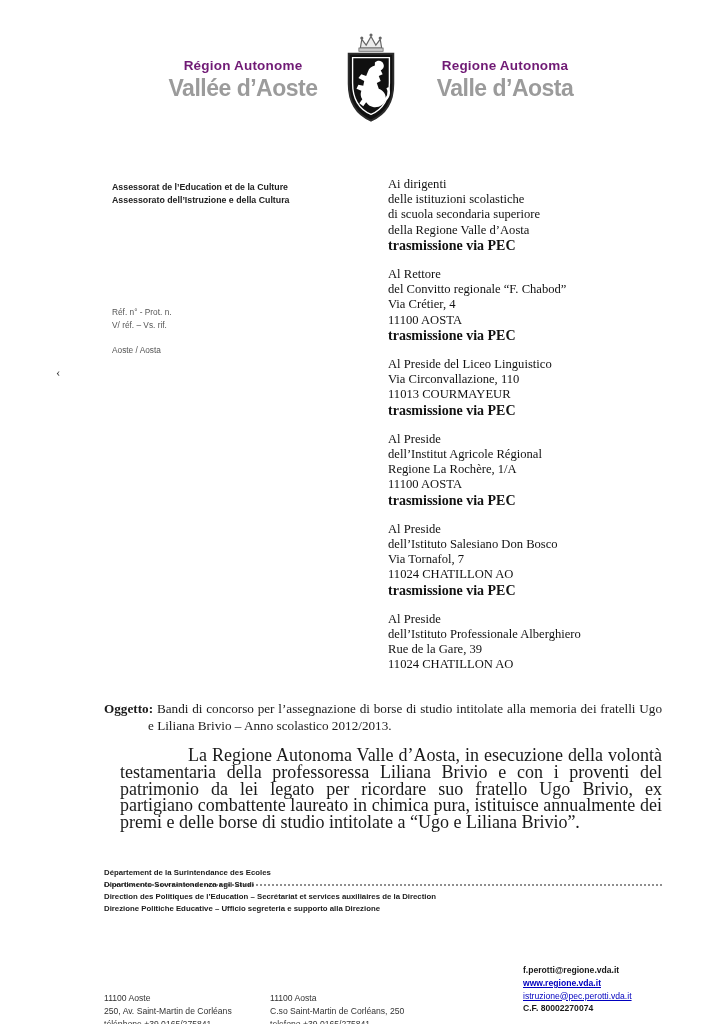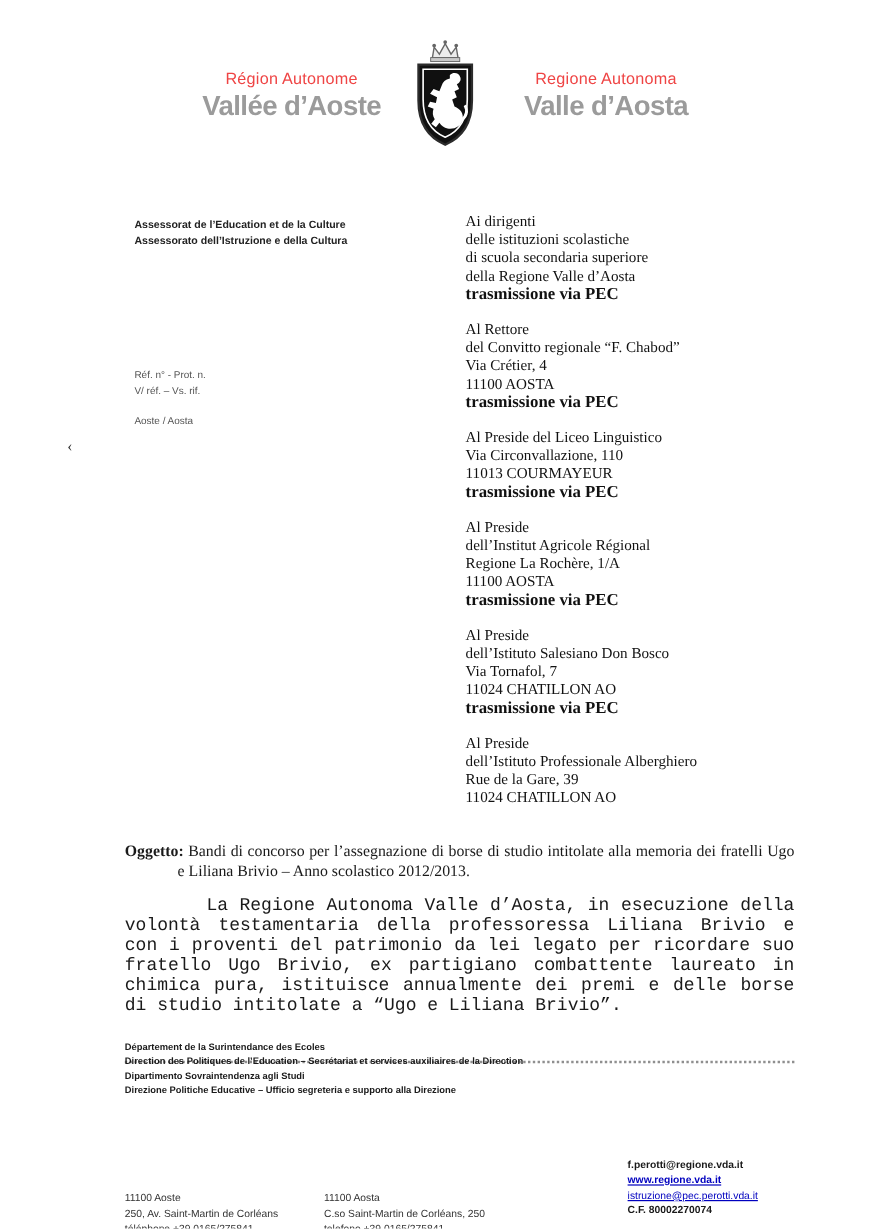--- a/index.html
+++ b/index.html
@@ -9,21 +9,21 @@
     background:#ffffff;
     font-family:"Liberation Serif", serif;
     color:#1a1a1a;
     overflow:hidden;
   }
   
   .logo-left{position:absolute;left:158px;top:58px;width:170px;text-align:center;}
   .logo-right{position:absolute;left:420px;top:58px;width:170px;text-align:center;}
   .logo-line1{
     font-family:"Liberation Sans", sans-serif;
-    font-size:13.5px;font-weight:400;color:#ef4444;letter-spacing:0.2px;
+    font-size:13.5px;font-weight:700;color:#701a75;letter-spacing:0.2px;
   }
   .logo-line2{
     font-family:"Liberation Sans", sans-serif;
     font-size:23px;font-weight:bold;color:#9b9b9b;letter-spacing:-0.5px;
     margin-top:2px;white-space:nowrap;
   }
   .crest{position:absolute;left:340px;top:28px;width:62px;height:102px;}
   
   .meta-dept{
     position:absolute;left:112px;top:181px;width:230px;
@@ -59,24 +59,23 @@
   .pec:empty{display:none;}
   
   .letter-body{position:absolute;left:104px;top:700px;width:558px;}
   .subject{
     margin:0 0 13px 0;
     font-size:13.2px;line-height:17px;text-align:justify;
     padding-left:44px;text-indent:-44px;
   }
   .subject b{font-weight:bold;}
   .para{
-    margin:0 0 13px 0;
-    font-size:15px;line-height:16.8px;text-align:justify;
+    margin:0 0 13px 16px;
+    font-size:18px;line-height:16.8px;text-align:justify;
     text-indent:68px;
-    font-family:Liberation Mono, monospace;
   }
   
   .dotted-sep{
     position:absolute;left:104px;top:884px;width:558px;height:0;
     border-top:2px dotted #8f8f8f;
   }
   .footer-dept{
     position:absolute;left:104px;top:867px;width:480px;
     font-family:"Liberation Sans", sans-serif;
     font-size:7.8px;font-weight:bold;color:#1a1a1a;line-height:12px;
@@ -194,23 +193,23 @@
 
       </div>
   </div>
 
   <div class="dotted-sep"></div>
 
   <div class="footer-dept">
 
       <div class="dept-line">Département de la Surintendance des Ecoles</div>
 
+      <div class="dept-line">Dipartimento Sovraintendenza agli Studi</div>
+
       <div class="dept-line">Direction des Politiques de l’Education – Secrétariat et services auxiliaires de la Direction</div>
-
-      <div class="dept-line">Dipartimento Sovraintendenza agli Studi</div>
 
       <div class="dept-line">Direzione Politiche Educative – Ufficio segreteria e supporto alla Direzione</div>
     </div>
 
   <div class="footer-col col-fr">11100 Aoste
 250, Av. Saint-Martin de Corléans
 téléphone +39 0165/275841
 télécopie +39 0165/275840</div>
   <div class="footer-col col-it">11100 Aosta
 C.so Saint-Martin de Corléans, 250

